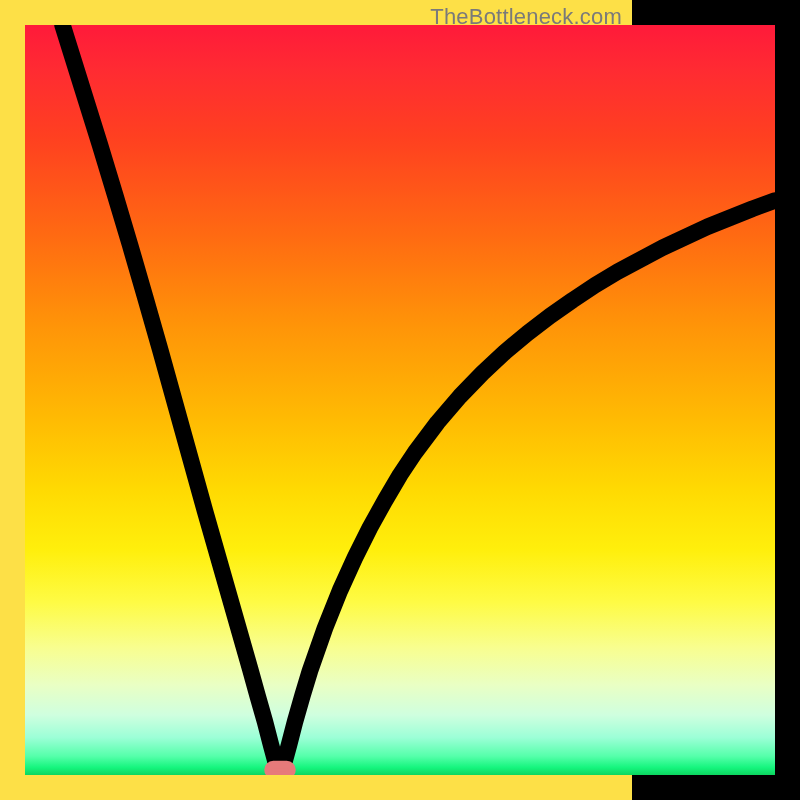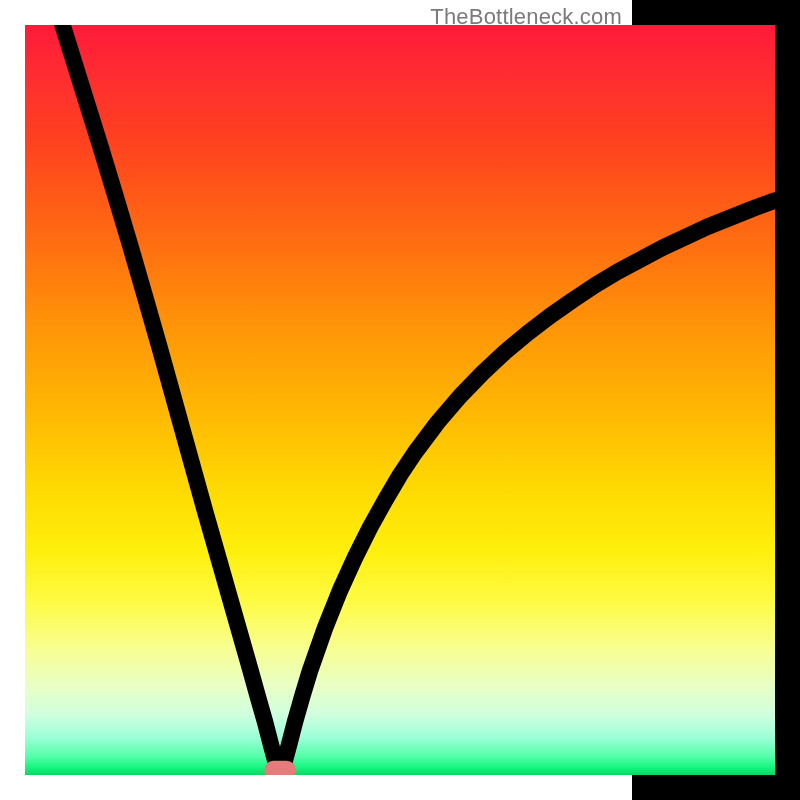--- a/index.html
+++ b/index.html
@@ -8,21 +8,21 @@
     width: 800px;
     height: 800px;
     overflow: hidden;
     background: #000;
     font-family: Arial, Helvetica, sans-serif;
   }
   .frame {
     position: relative;
     width: 632px;
     height: 800px;
-    background: #ffffff;
+    background: #fde047;
   }
   .plot-area {
     position: absolute;
     left: 25px;
     top: 25px;
     width: 750px;
     height: 750px;
     background: linear-gradient(to bottom,
       #FF1A3A 0%,
       #FF2B32 6%,

